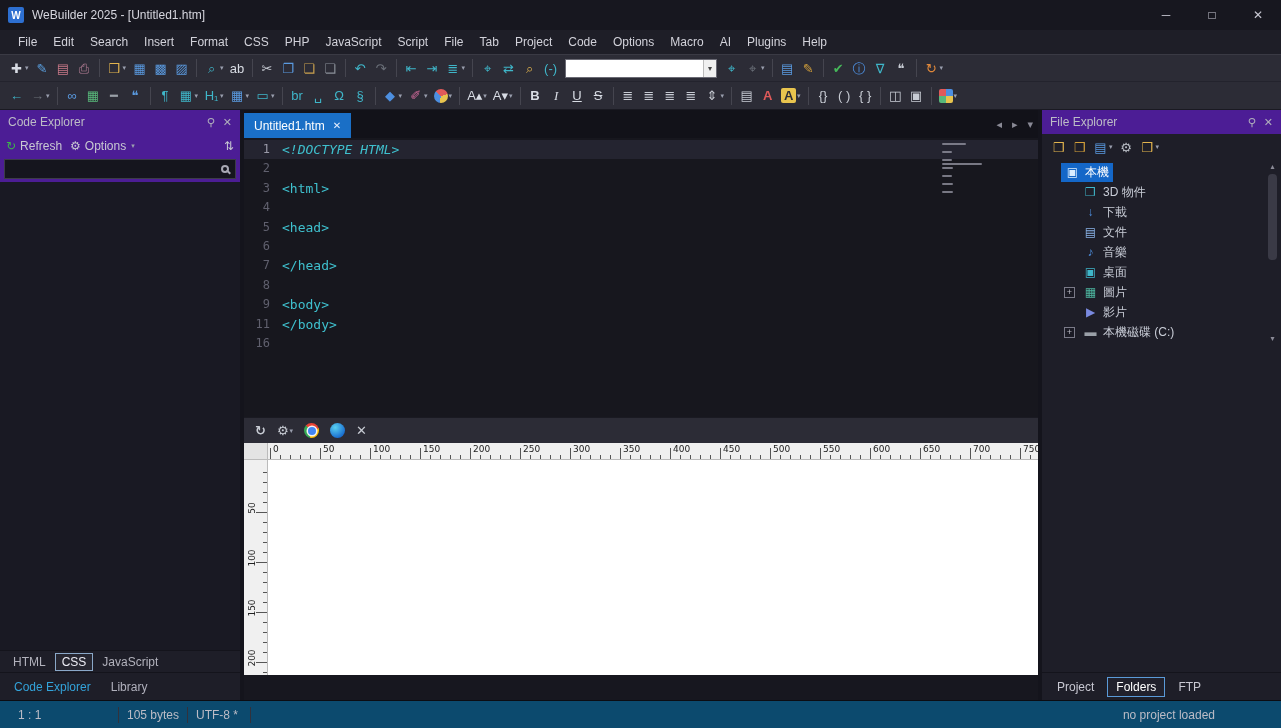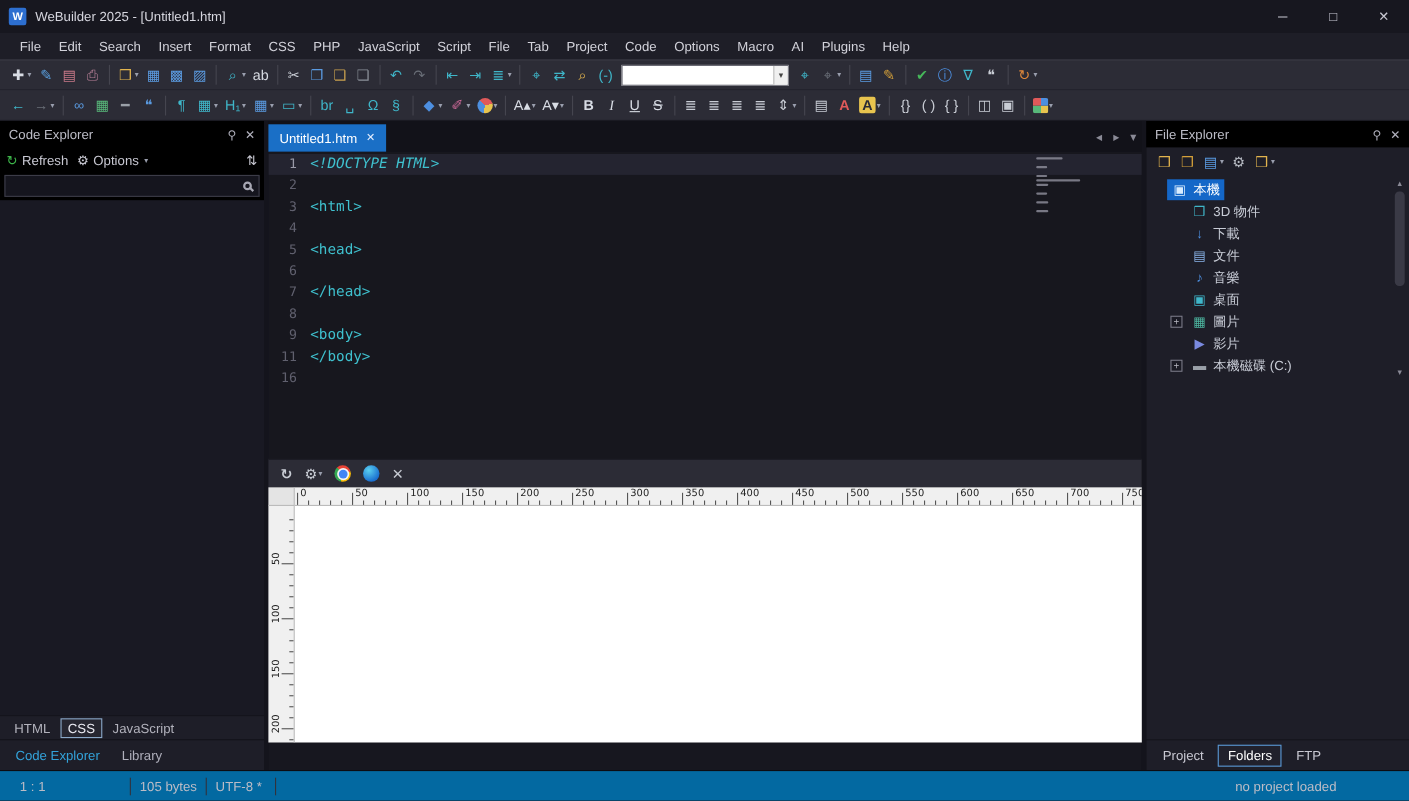--- a/index.html
+++ b/index.html
@@ -30,21 +30,21 @@
   .tcombo-caret{color:#444;font-size:8px;padding:0 4px;border-left:1px solid #bbb;height:100%;display:flex;align-items:center;background:#f0f0f0}
   .fw{font-weight:bold}.it{font-style:italic;font-family:"Liberation Serif",serif}.un{text-decoration:underline}.st{text-decoration:line-through}
   .hl{background:#e8c44e;color:#222;padding:0 2px;border-radius:2px;font-weight:bold}
   .shape{display:inline-block;width:14px;height:14px;border-radius:50%}
   .colorwheel{background:conic-gradient(from -45deg,#e05a5a 0 33%,#e8c44e 33% 66%,#4d8fe0 66% 100%)}
   .palette{border-radius:2px;background:linear-gradient(90deg,#e05a5a 50%,#4d8fe0 50%) top/100% 50% no-repeat,linear-gradient(90deg,#58b87a 50%,#e8c44e 50%) bottom/100% 50% no-repeat}
 
   
   .main{flex:1;display:flex;min-height:0}
   .vsplit{width:4px;background:#14141c;flex:0 0 auto}
-  .panel{background:#000000;display:flex;flex-direction:column;min-height:0}
+  .panel{background:#4c1d95;display:flex;flex-direction:column;min-height:0}
   .panel.left{width:240px;flex:0 0 auto}
   .panel.right{width:239px;flex:0 0 auto}
   .phead{height:24px;display:flex;align-items:center;padding:0 8px;color:#bcbcc6}
   .phicons{margin-left:auto;display:flex;gap:8px;color:#b0b0bc;font-size:11px}
   .ptools{height:24px;display:flex;align-items:center;padding:0 6px;gap:8px}
   .ptool{display:flex;align-items:center;gap:4px;color:#c8c8d2}
   .ptool .g{font-size:12px}
   .ptool.sort{margin-left:auto}
   .psearch{height:24px;padding:1px 4px;position:relative}
   .searchbox{width:100%;height:20px;background:#15151e;border:1px solid #3c3c48;color:#d8d8e0;padding:0 22px 0 6px;font-size:12px;outline:none}
@@ -118,21 +118,21 @@
   .tsel{display:flex;align-items:center;gap:5px;padding:1px 4px}
   .tsel.on{background:#1467c8}
   .tsel.on .tlabel{color:#fff}
   .ticon{width:15px;text-align:center;font-size:12px}
   .vscroll{position:absolute;right:2px;top:2px;width:13px;height:182px;display:flex;flex-direction:column;align-items:center}
   .sarr{color:#8a8a96;font-size:8px;line-height:10px}
   .sthumb{width:9px;height:86px;background:#3a3a46;border-radius:4px;margin:2px 0}
   .sfill{flex:1}
 
   
-  .statusbar{height:28px;background:#0369a1;border-top:1px solid #0c0c12;display:flex;align-items:center;flex:0 0 auto;color:#bcbcc6}
+  .statusbar{height:28px;background:#0c4a6e;border-top:1px solid #0c0c12;display:flex;align-items:center;flex:0 0 auto;color:#bcbcc6}
   .sseg.pos{width:118px;padding-left:18px}
   .sseg.size{width:68px;padding-left:8px}
   .sseg.enc{width:62px;padding-left:8px}
   .sdiv{width:1px;height:16px;background:#32323c}
   .sspacer{flex:1}
   .sseg.rt{margin-right:66px}
 </style>
 </head>
 <body>
 

